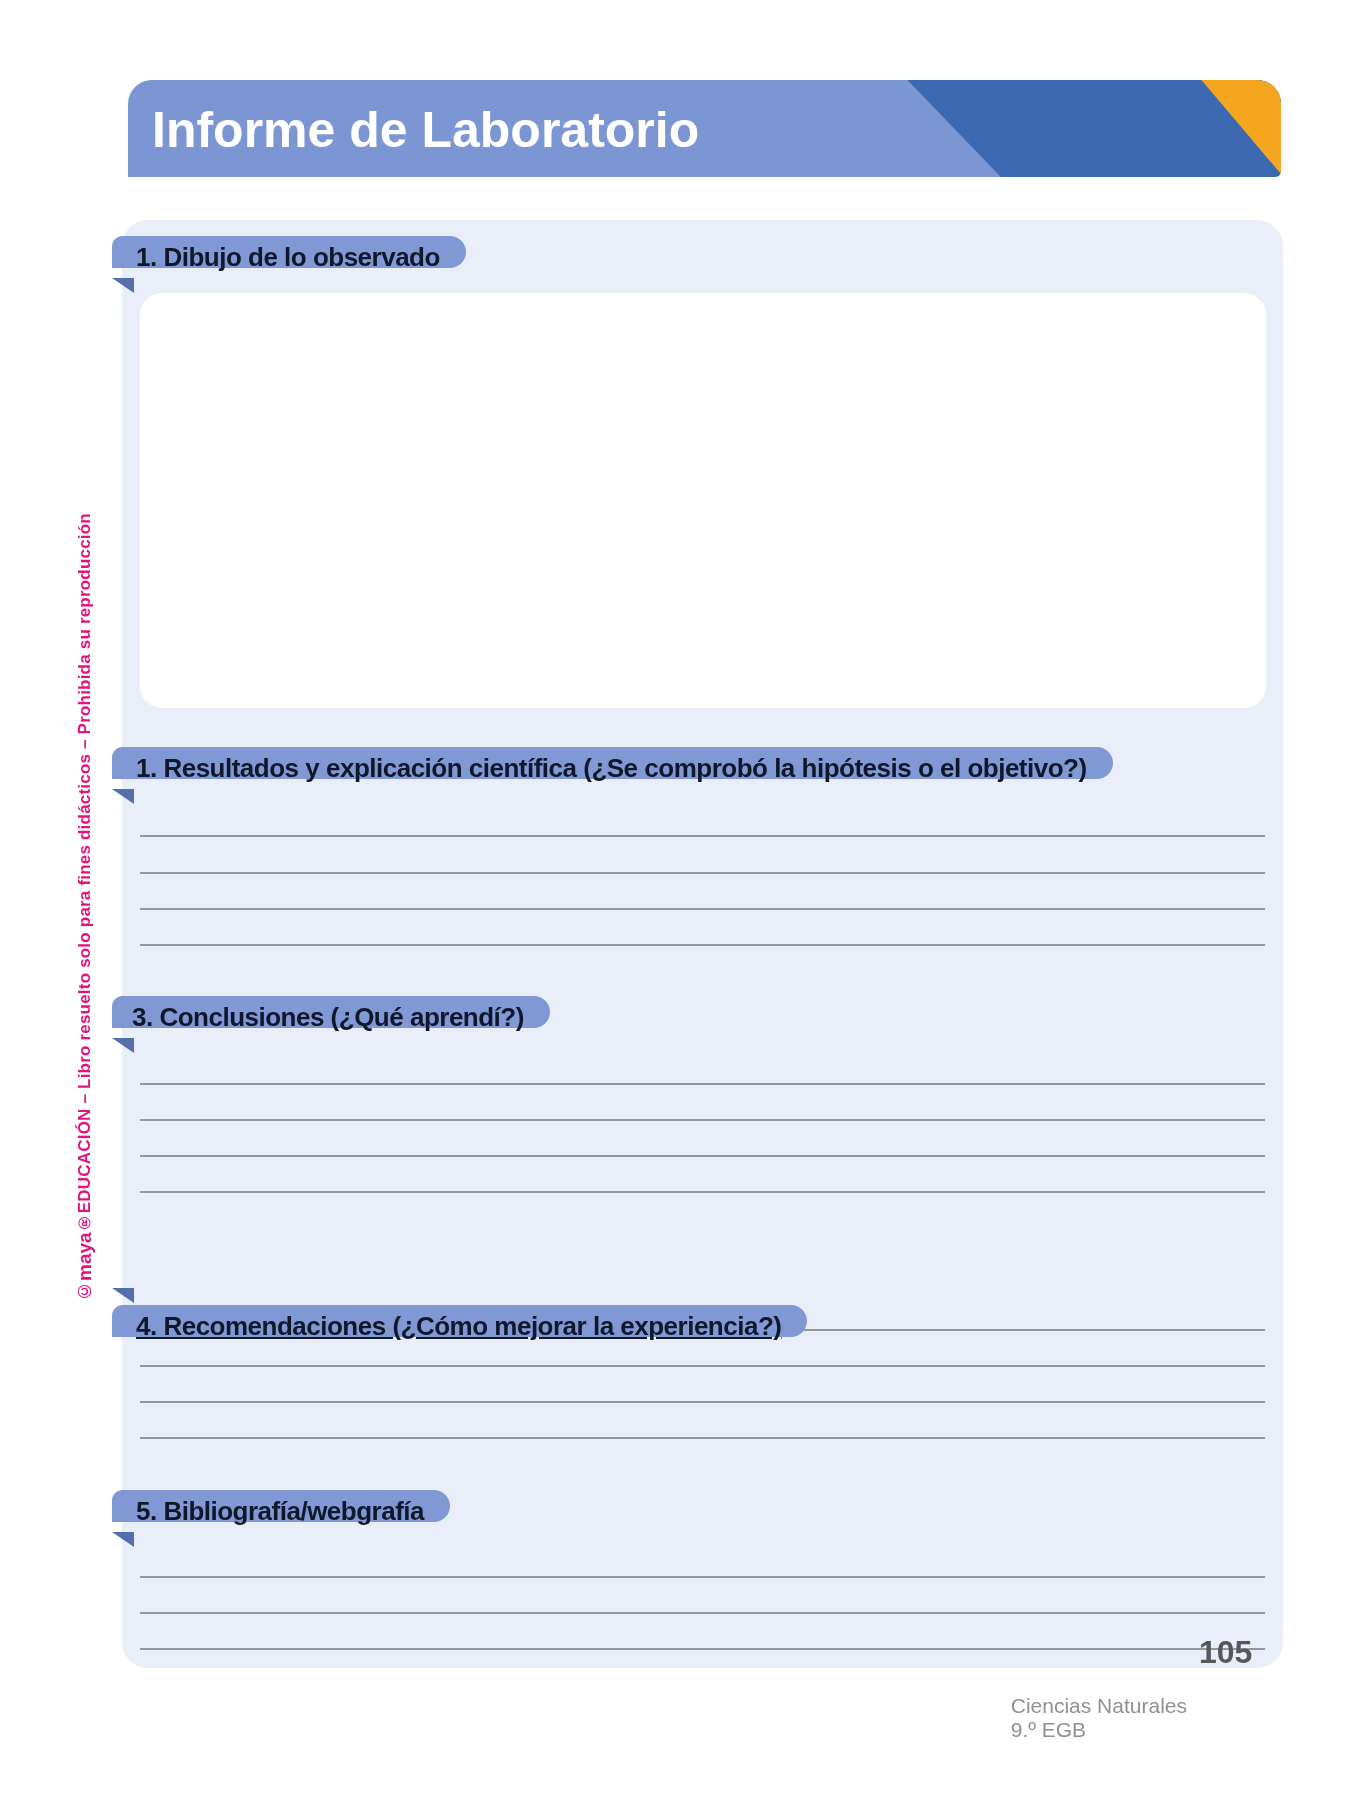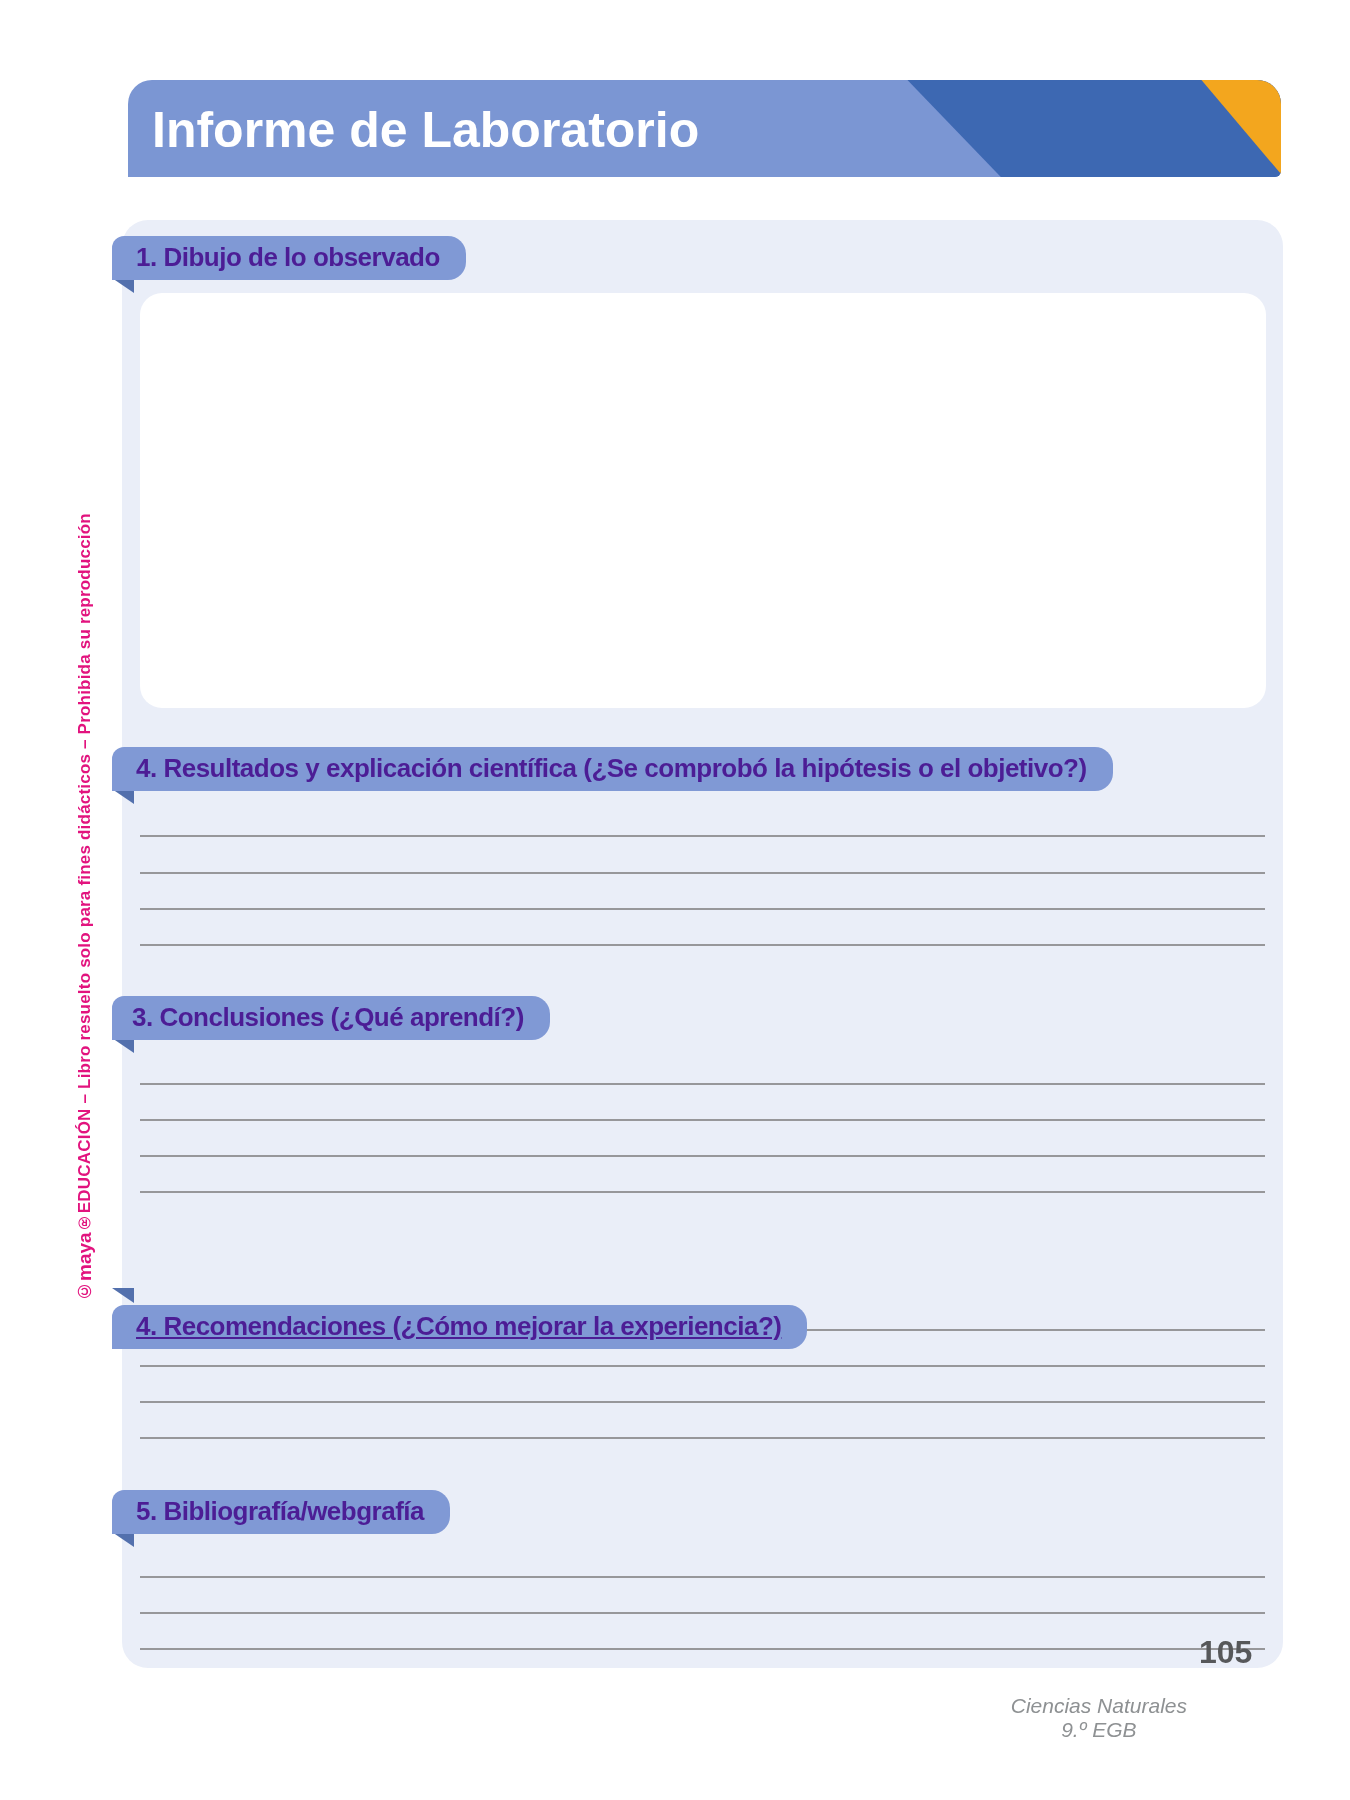--- a/index.html
+++ b/index.html
@@ -34,22 +34,22 @@
   .content-panel{
     position:absolute;left:122px;top:220px;width:1161px;height:1448px;
     background:#eaeef8;border-radius:26px;
   }
   .drawing-box{
     position:absolute;left:140px;top:293px;width:1126px;height:415px;
     background:#ffffff;border-radius:22px;
   }
   
   .pill{
-    position:absolute;left:112px;height:44px;line-height:42px;
-    background:#8099d5;color:#4c1d95;font-size:26px;font-weight:bold;
+    position:absolute;left:112px;height:32px;line-height:42px;
+    background:#8099d5;color:#0f172a;font-size:26px;font-weight:bold;
     letter-spacing:-0.5px;padding:0 26px 0 24px;border-radius:12px 18px 18px 0;
     white-space:nowrap;z-index:2;
   }
   .fold{
     position:absolute;left:112px;width:22px;height:15px;background:#5370ad;
     clip-path:polygon(0 0, 100% 0, 100% 100%);z-index:1;
   }
   .pill-1{top:236px;} .fold-1{top:278px;}
   .pill-2{top:747px;} .fold-2{top:789px;}
   .pill-3{top:996px;padding-left:20px;} .fold-3{top:1038px;}
@@ -62,22 +62,22 @@
   
   .side-watermark{
     position:absolute;left:74px;top:472px;height:830px;
     writing-mode:vertical-rl;transform:rotate(180deg);
     color:#e2137e;font-size:17px;font-weight:bold;white-space:nowrap;
     letter-spacing:0.2px;
   }
   .side-watermark .brand{font-size:19px;letter-spacing:0;}
   
   .footer-imprint{
-    position:absolute;right:163px;top:1694px;text-align:center;
-    color:#8e9193;font-size:21px;line-height:24px;font-style:italic;
+    position:absolute;right:163px;top:1694px;text-align:left;
+    color:#8e9193;font-size:21px;line-height:24px;
   }
   .page-number{
     position:absolute;left:1199px;top:1636px;
     color:#57585a;font-size:32px;font-weight:bold;line-height:32px;
   }
 </style>
 </head>
 <body>
 
 <div class="page">
@@ -87,21 +87,21 @@
     <div class="header-orange"></div>
     <div class="page-title">Informe de Laboratorio</div>
   </div>
 
   <div class="content-panel"></div>
 
   <div class="pill pill-1">1. Dibujo de lo observado</div>
   <div class="fold fold-1"></div>
   <div class="drawing-box"></div>
 
-  <div class="pill pill-2">4. Resultados y explicación científica (¿Se comprobó la hipótesis o el objetivo?)</div>
+  <div class="pill pill-2">1. Resultados y explicación científica (¿Se comprobó la hipótesis o el objetivo?)</div>
   <div class="fold fold-2"></div>
   <div class="rule" style="top:835px"></div>
   <div class="rule" style="top:872px"></div>
   <div class="rule" style="top:908px"></div>
   <div class="rule" style="top:944px"></div>
 
   <div class="pill pill-3">3. Conclusiones (¿Qué aprendí?)</div>
   <div class="fold fold-3"></div>
   <div class="rule" style="top:1083px"></div>
   <div class="rule" style="top:1119px"></div>

